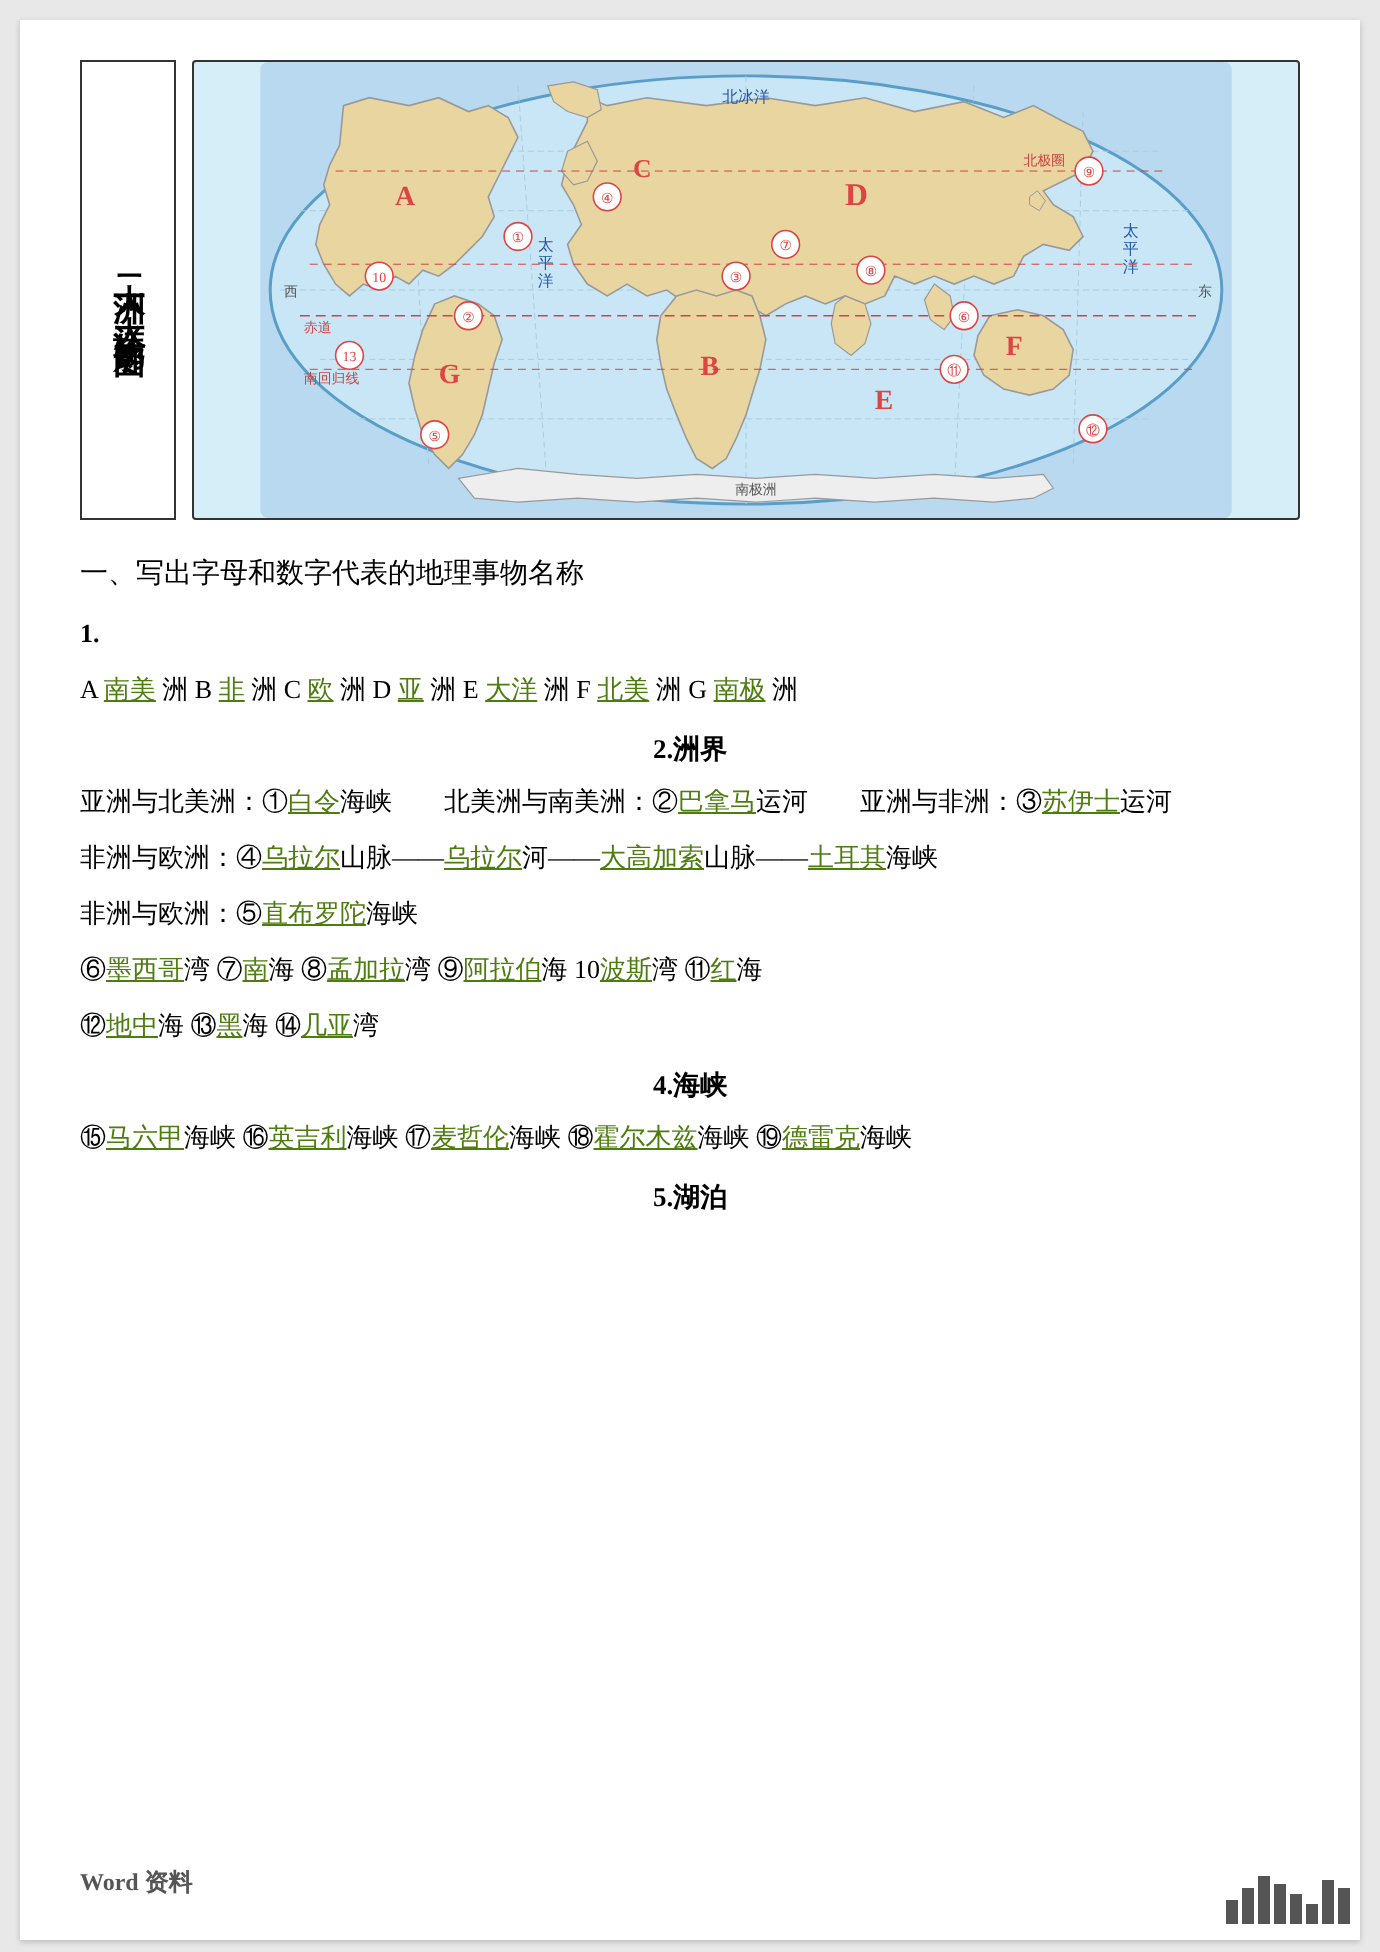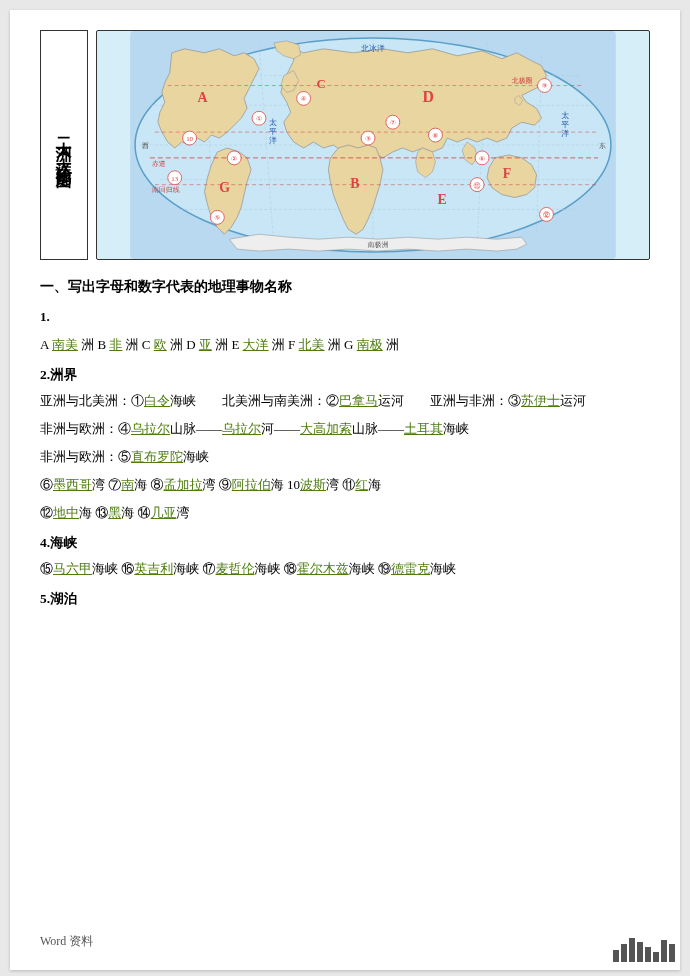--- a/index.html
+++ b/index.html
@@ -60,21 +60,21 @@
 
     
     .map-svg {
       width: 100%;
       height: 100%;
     }
 
     
     .section-title {
       font-size: 14px;
-      font-weight: bold;
+      font-weight: normal;
       margin: 12px 0 8px 0;
     }
 
     .content-line {
       font-size: 13px;
       line-height: 2.0;
       margin-bottom: 2px;
     }
 
     .underline-text {
@@ -84,28 +84,30 @@
     }
 
     .normal-text {
       font-size: 13px;
     }
 
     .sub-section {
       font-size: 13.5px;
       font-weight: bold;
       margin: 8px 0 4px 0;
+      text-align: center;
     }
 
     .footer {
       position: absolute;
       bottom: 20px;
       left: 30px;
       font-size: 12px;
       color: #555;
+      font-weight: bold;
     }
 
     .watermark {
       position: absolute;
       bottom: 0;
       right: 0;
       width: 120px;
       height: 40px;
       display: flex;
       align-items: center;

